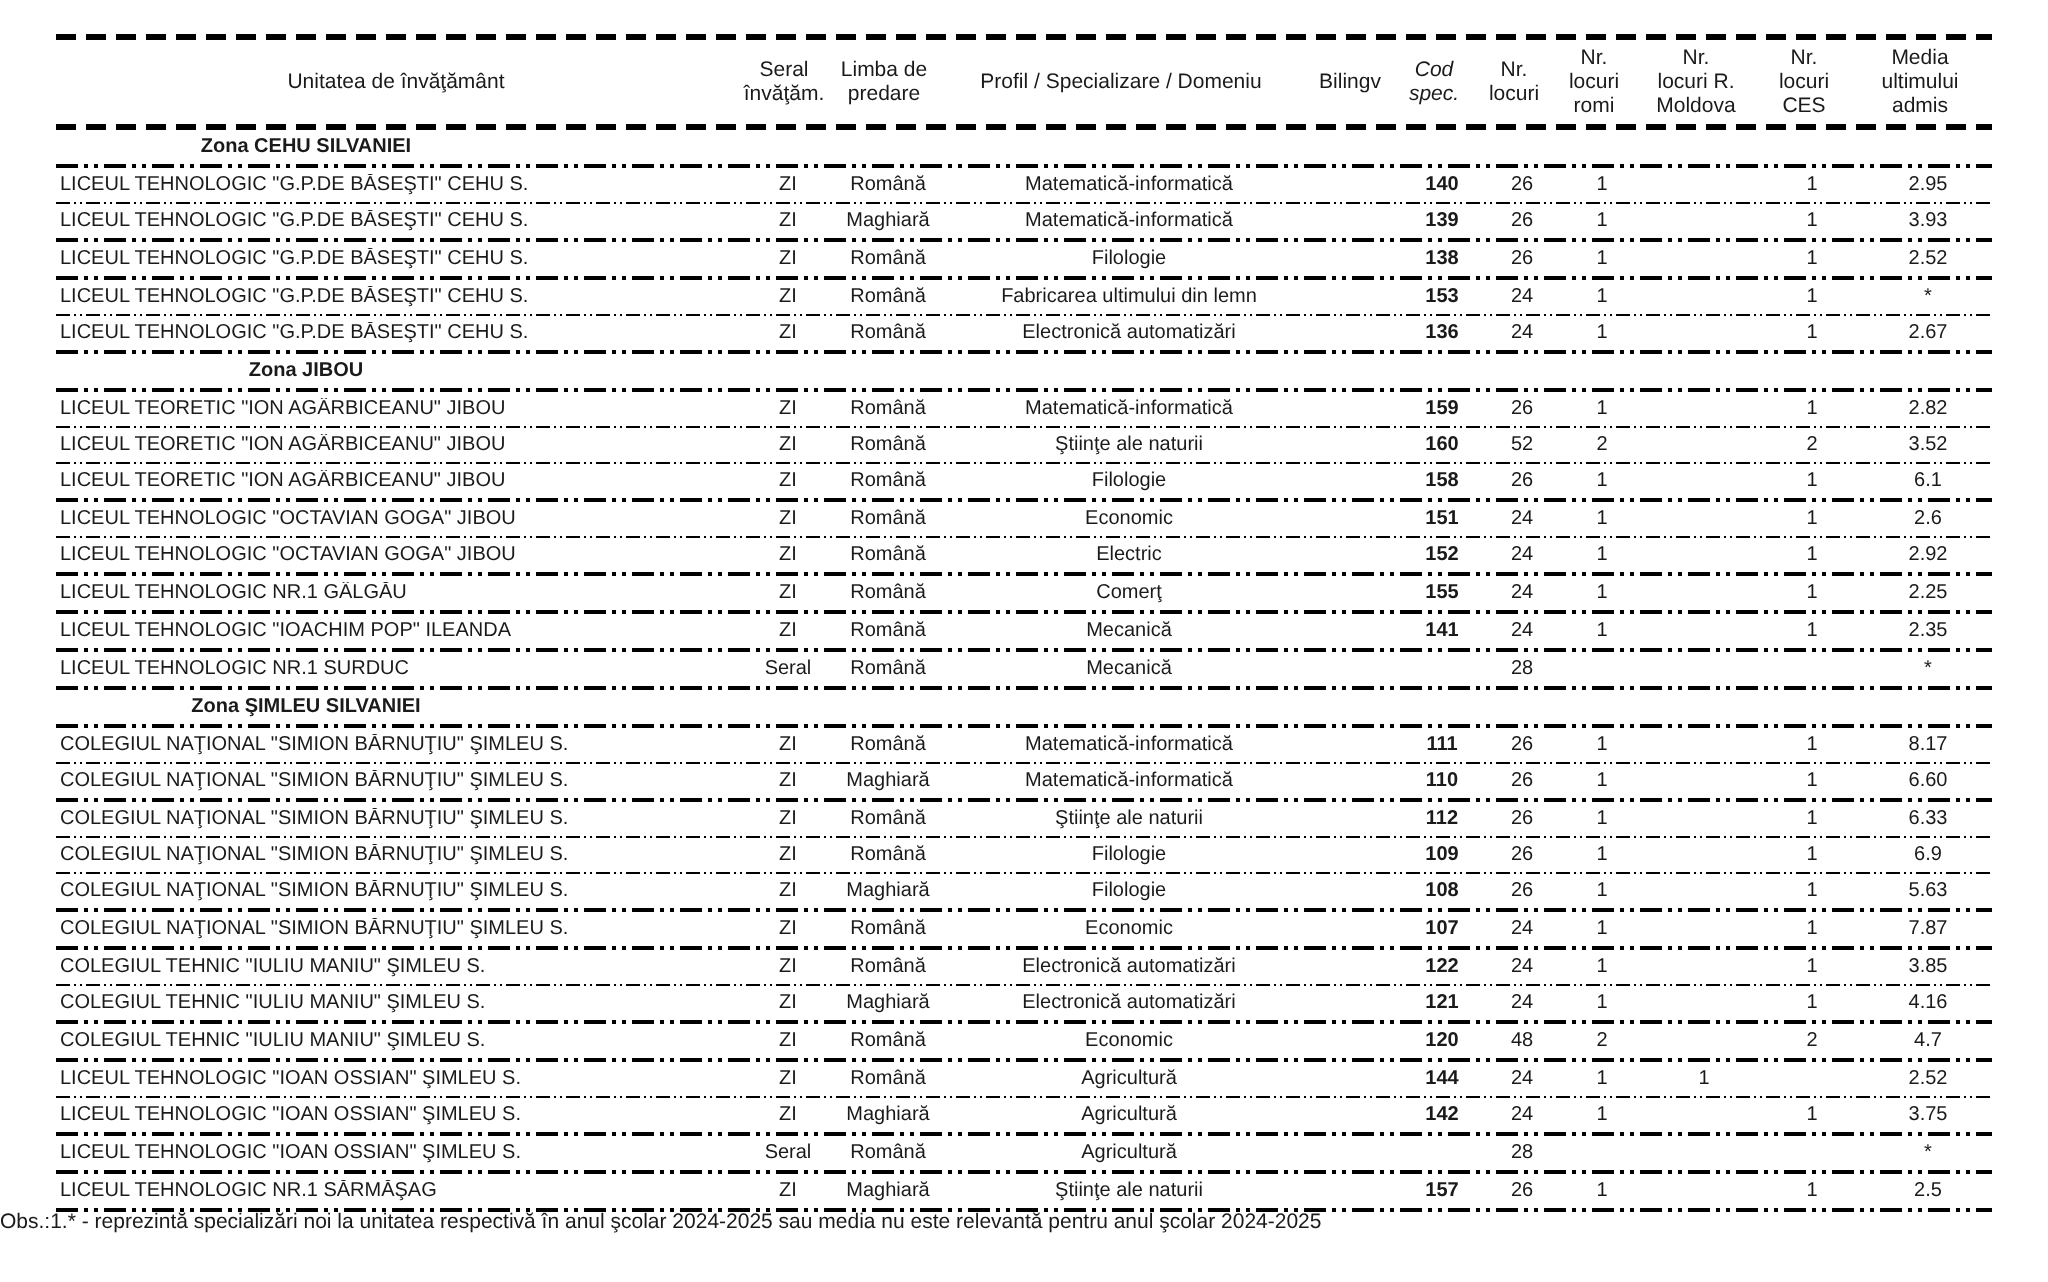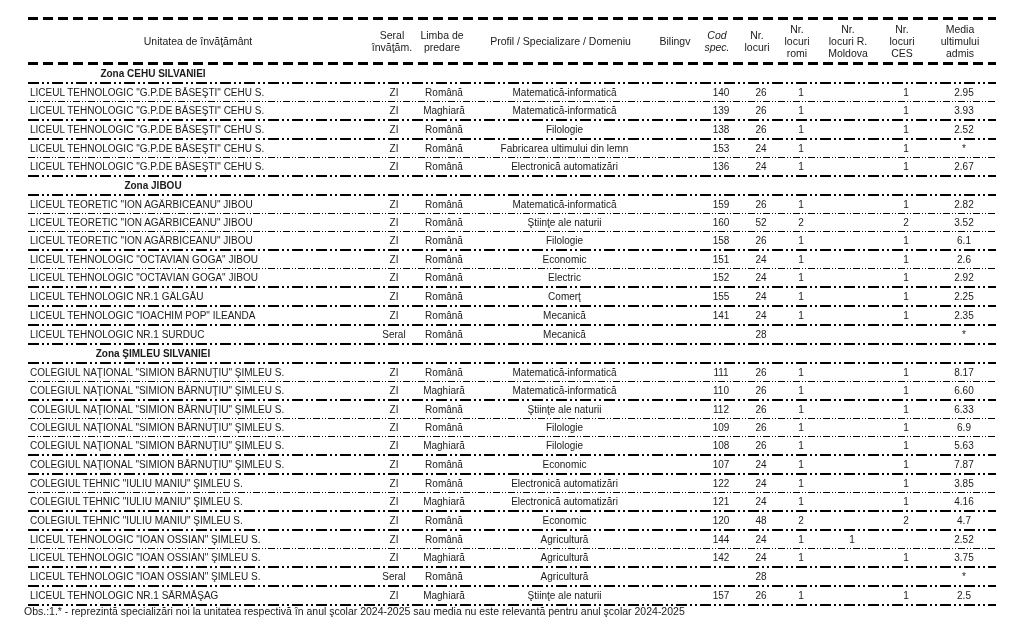--- a/index.html
+++ b/index.html
@@ -18,32 +18,32 @@
     background:repeating-linear-gradient(90deg,#000 0 7px,transparent 7px 9px,#000 9px 10px,transparent 10px 12px,#000 12px 13px,transparent 13px 15px);}
   .row{display:flex;align-items:center;height:15px;font-size:10px;line-height:11px;}
   .row.header{height:40px;font-size:10.5px;}
   .cell{flex:0 0 auto;overflow:hidden;white-space:nowrap;}
   .hc{white-space:pre-line;text-align:center;line-height:12px;}
   .c0{width:340px;text-align:left;padding-left:2px;}
   .c1{width:48px;text-align:center;}
   .c2{width:52px;text-align:center;}
   .c3{width:185px;text-align:center;padding-left:2px;}
   .c4{width:44px;text-align:center;}
-  .c5{width:40px;text-align:center;font-weight:normal;}
+  .c5{width:40px;text-align:center;font-weight:bold;}
   .c6{width:40px;text-align:center;}
   .c7{width:40px;text-align:center;}
   .c8{width:62px;text-align:center;}
   .c9{width:46px;text-align:center;}
   .c10{width:70px;text-align:center;}
   .row.header .c5{font-weight:normal;font-style:italic;}
   .row.header .c0{text-align:center;padding-left:0;}
   .row.header .c3{text-align:center;padding-left:0;}
   .row.zone{font-weight:bold;}
   .zlabel{display:block;width:250px;text-align:center;}
-  .note{position:absolute;left:24px;top:605px;font-size:10.5px;color:#1a1a1a;}
+  .note{position:absolute;left:0;top:605px;font-size:10.5px;color:#1a1a1a;}
 </style>
 </head>
 <body>
 
 <div class="page">
   <div class="table">
     <div class="sep heavy"></div>
     <div class="row header">
       <div class="cell c0 hc">Unitatea de învăţământ</div>
       <div class="cell c1 hc">Seral

